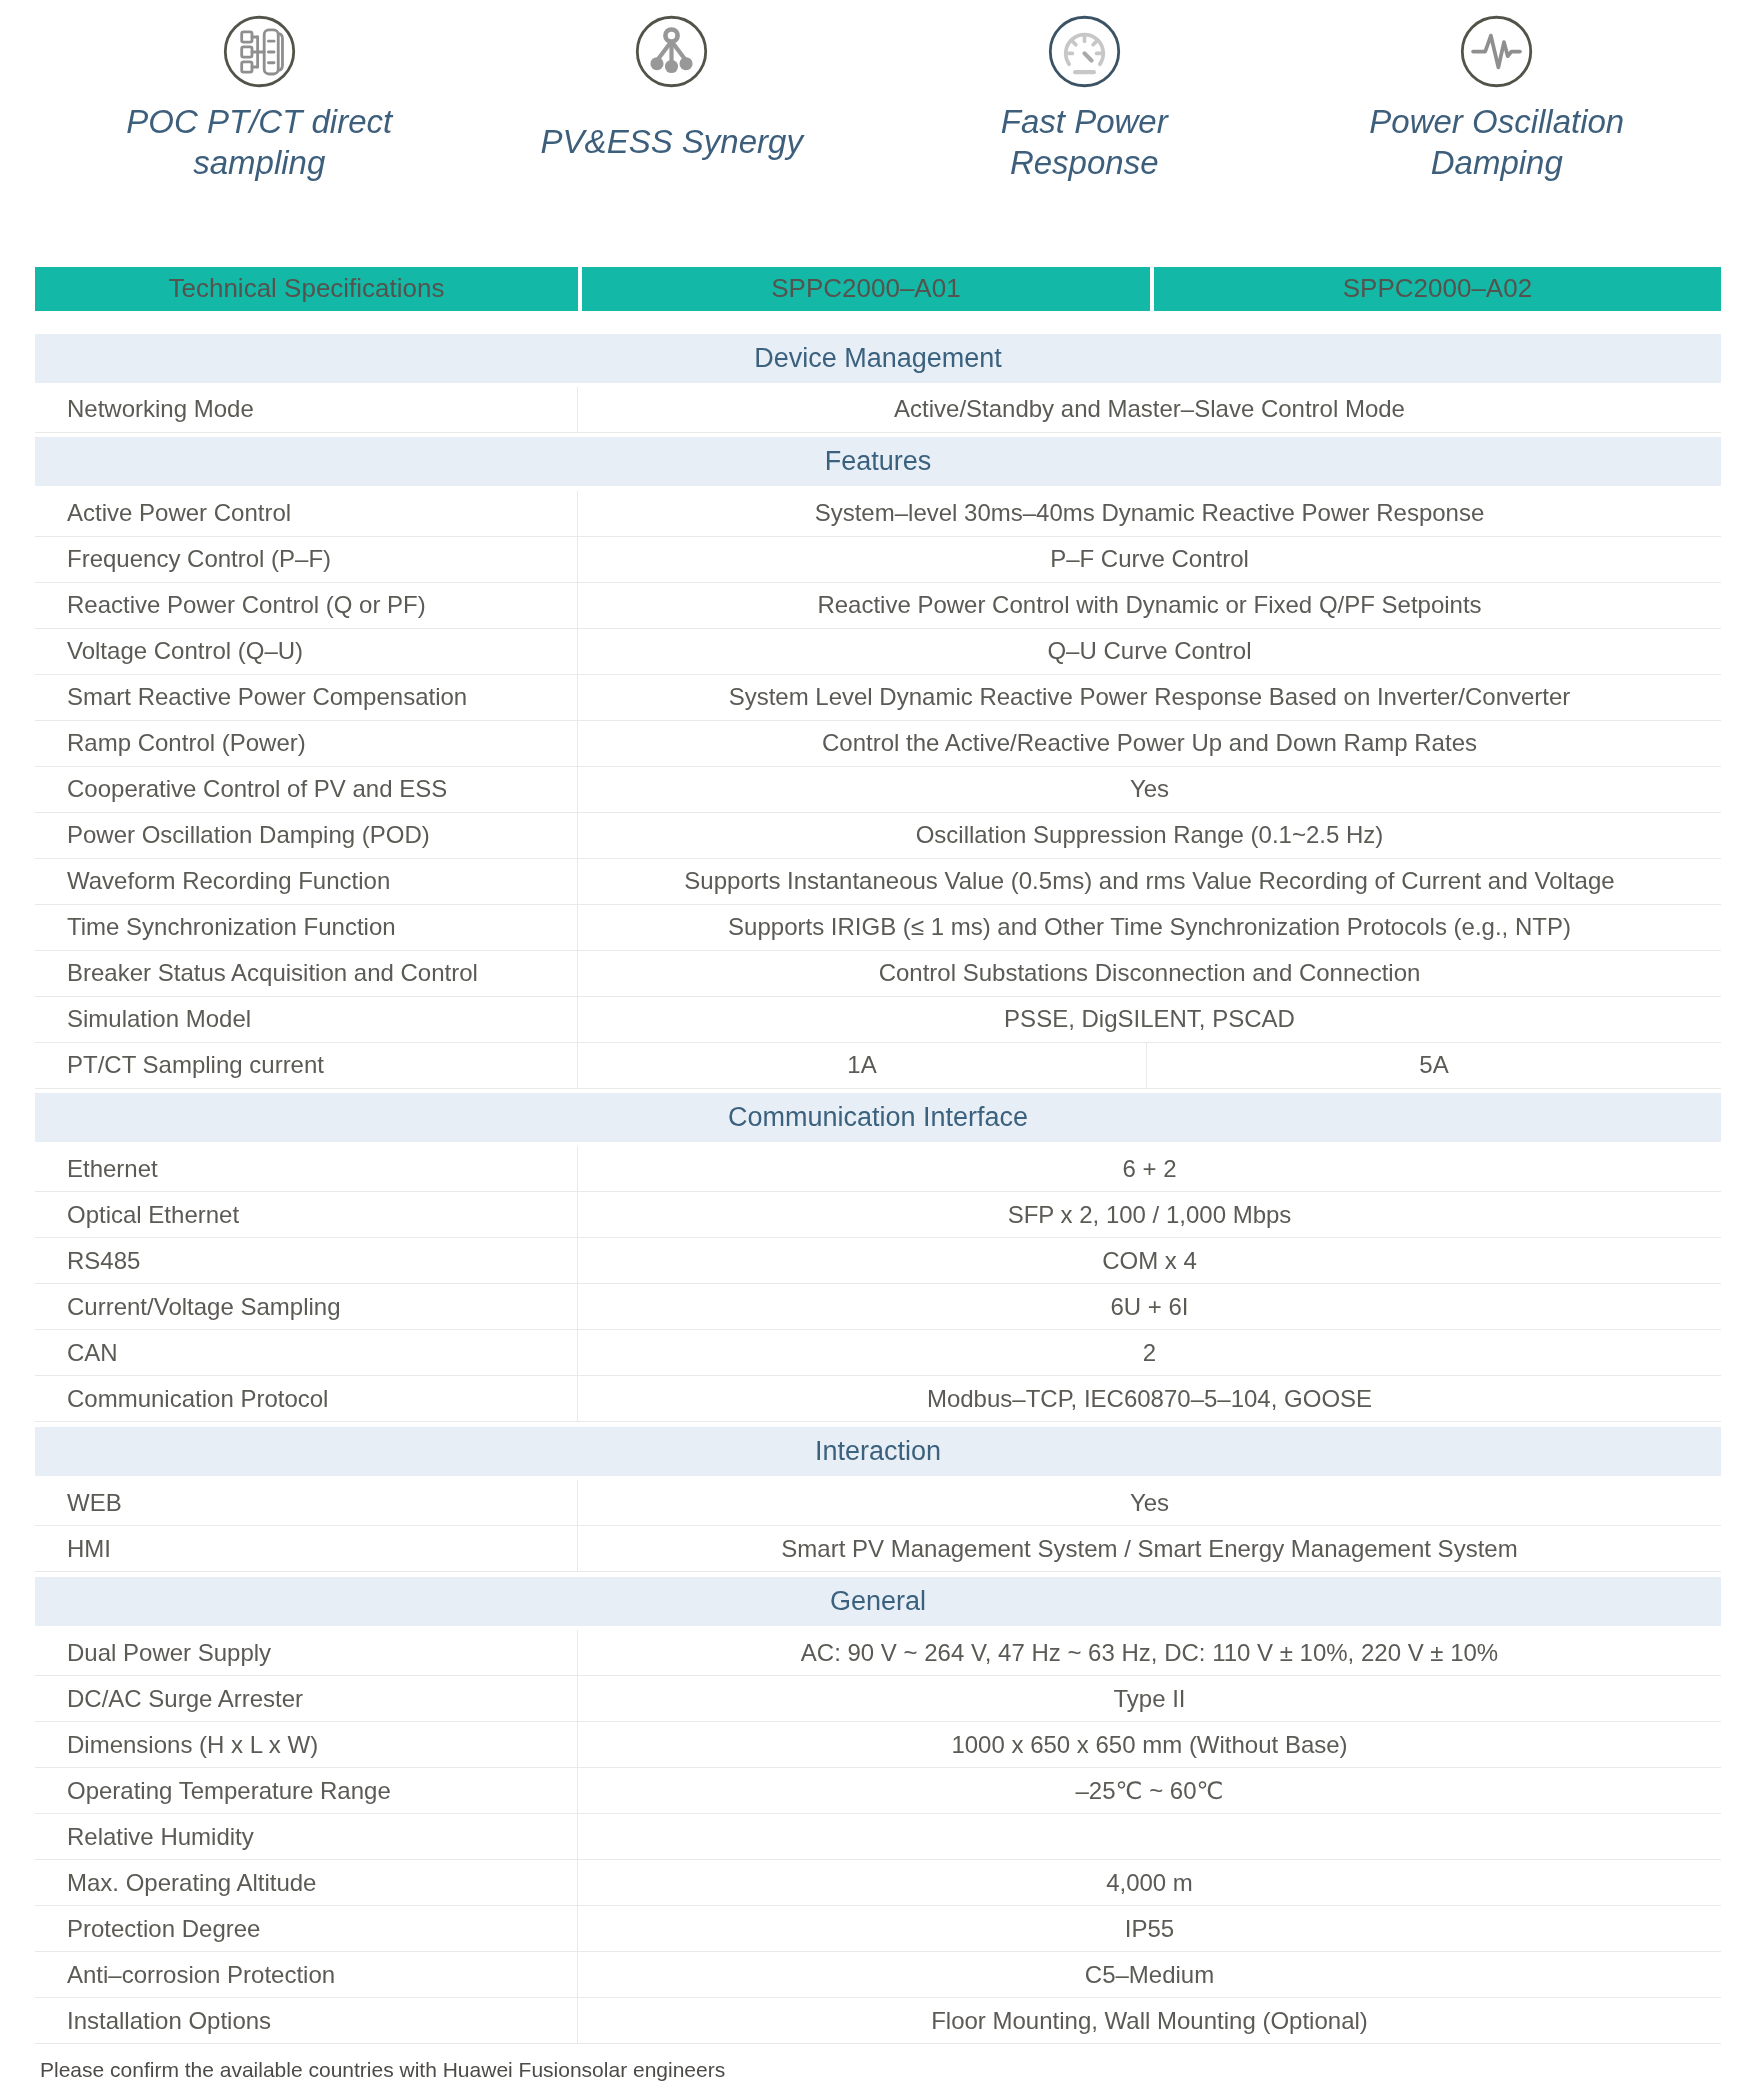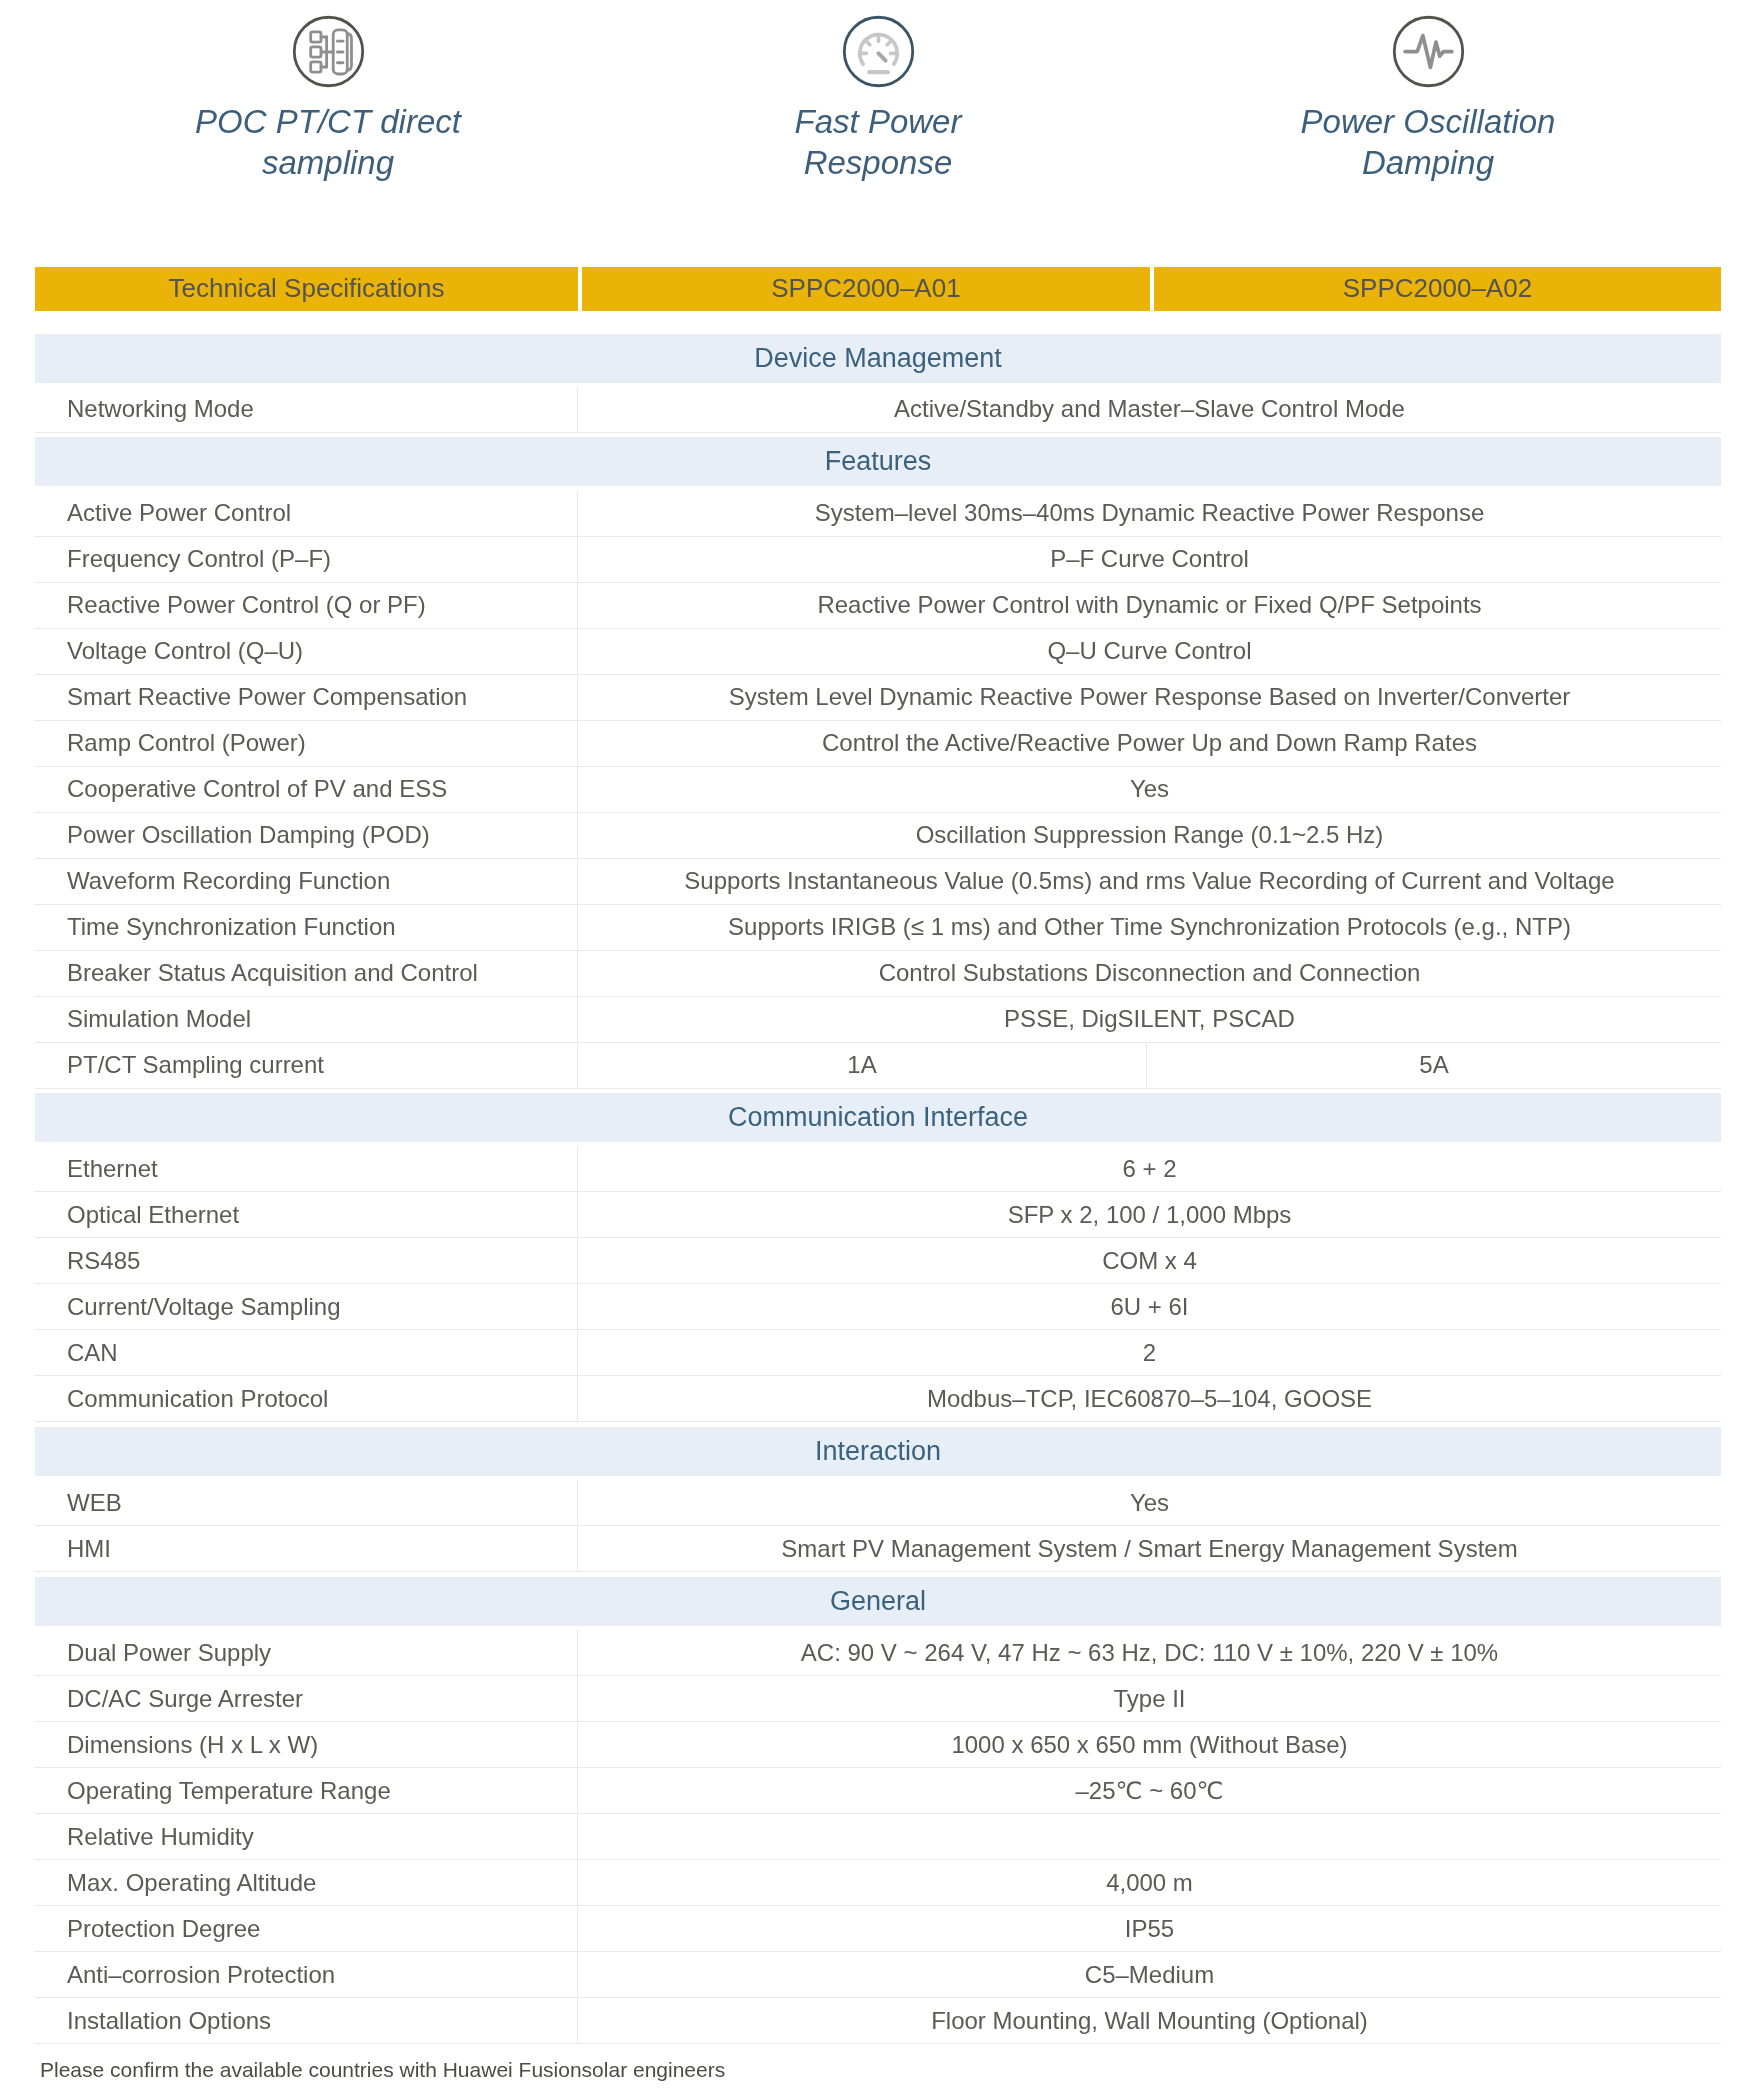--- a/index.html
+++ b/index.html
@@ -42,21 +42,21 @@
   .spec-table { margin:81px 35px 0 35px; }
 
   .thead {
     display:grid;
     grid-template-columns:543px 1fr 1fr;
     column-gap:4.4px;
     height:44px;
     margin-bottom:23px;
   }
   .th {
-    background:#eab308;
+    background:#14b8a6;
     display:flex;
     align-items:center;
     justify-content:center;
     font-size:26px;
     color:#55534E;
   }
 
   .section-bar {
     height:49px;
     margin:4.4px 0;
@@ -127,20 +127,39 @@
             <line x1="49.5" y1="40.5" x2="55.5" y2="40.5"></line>
             <line x1="49.5" y1="52" x2="55.5" y2="52"></line>
             <path d="M60 21 q4.5 0 4.5 5.5 v28 q0 5.5 -4.5 5.5"></path>
           </g>
         </svg>
       </div>
       <div class="flabel">POC PT/CT direct
 sampling</div>
     </div>
 
+    <div class="feature">
+      <div class="ficon">
+        <svg viewBox="0 0 80 80">
+          <circle cx="40" cy="40" r="36.5" fill="none" stroke="#53534A" stroke-width="3"></circle>
+          <g stroke="#989898" stroke-width="4.5" fill="none">
+            <line x1="40" y1="29" x2="25" y2="49"></line>
+            <line x1="40" y1="29" x2="40" y2="51"></line>
+            <line x1="40" y1="29" x2="55" y2="49"></line>
+          </g>
+          <circle cx="40" cy="23" r="6.5" fill="none" stroke="#989898" stroke-width="5"></circle>
+          <g fill="#989898">
+            <circle cx="24.5" cy="53" r="7"></circle>
+            <circle cx="40" cy="56" r="7"></circle>
+            <circle cx="55.5" cy="53" r="7"></circle>
+          </g>
+        </svg>
+      </div>
+      <div class="flabel">PV&amp;ESS Synergy</div>
+    </div>
 
     <div class="feature">
       <div class="ficon">
         <svg viewBox="0 0 80 80">
           <circle cx="40" cy="40" r="36.5" fill="none" stroke="#3B5365" stroke-width="3"></circle>
           <g fill="none" stroke="#C7C7C7" stroke-width="4" stroke-linecap="round">
             <path d="M23.6 53.5 A20 20 0 1 1 56.4 53.5"></path>
             <line x1="20" y1="42" x2="27" y2="42"></line>
             <line x1="25.9" y1="27.9" x2="30.8" y2="32.8"></line>
             <line x1="40" y1="22" x2="40" y2="29"></line>

